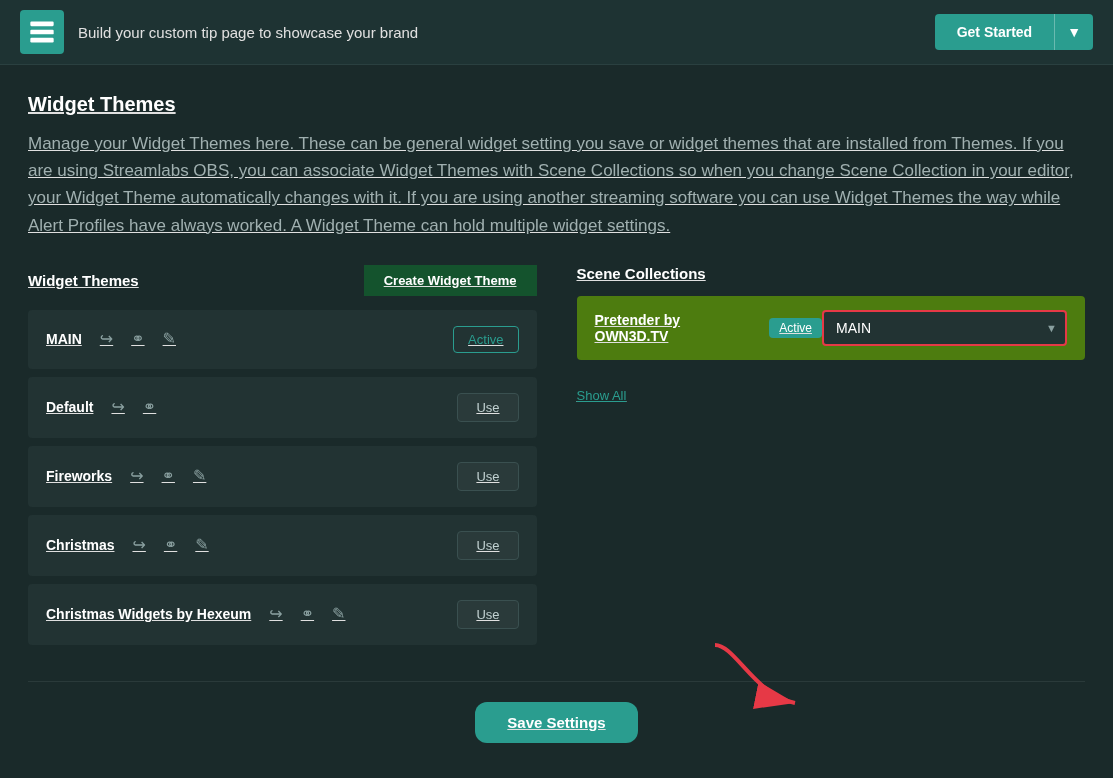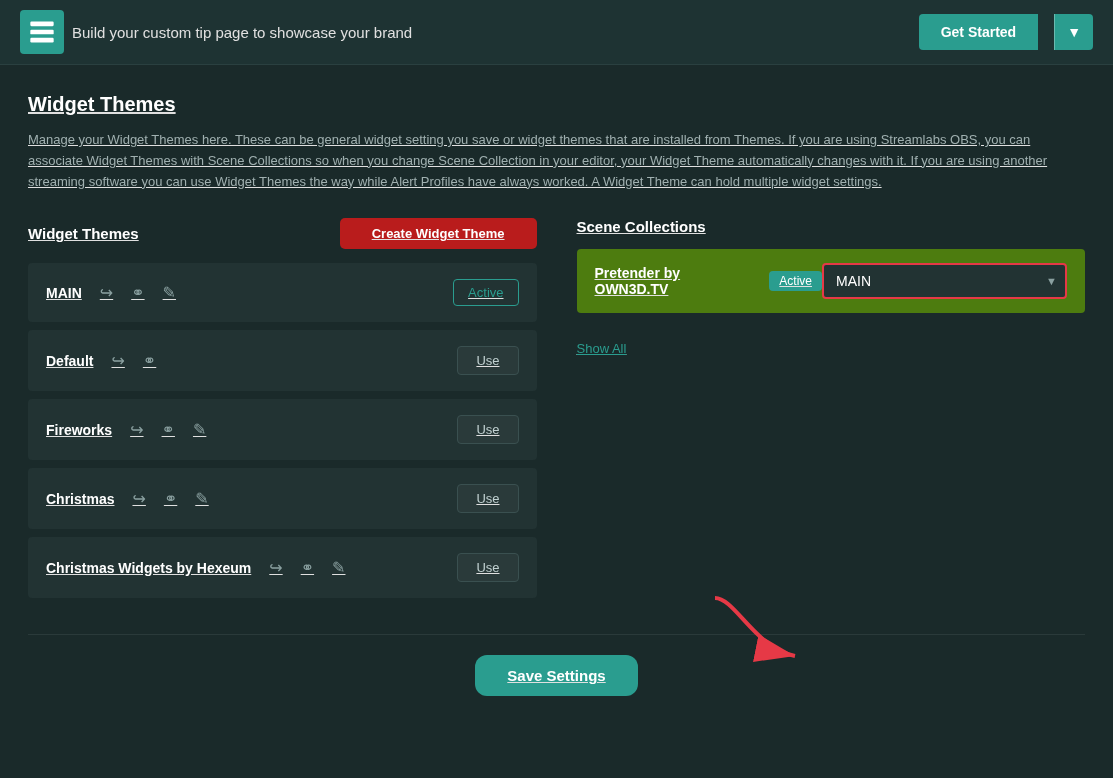--- a/index.html
+++ b/index.html
@@ -19,21 +19,21 @@
       background-color: #1e3333;
       display: flex;
       align-items: center;
       justify-content: space-between;
       padding: 10px 20px;
       border-bottom: 1px solid #2a4040;
     }
     .header-left {
       display: flex;
       align-items: center;
-      gap: 8px;
+      gap: 14px;
     }
     .header-icon {
       background-color: #2a9d8f;
       width: 44px;
       height: 44px;
       border-radius: 4px;
       display: flex;
       align-items: center;
       justify-content: center;
     }
@@ -43,21 +43,21 @@
       fill: #fff;
     }
     .header-title {
       color: #e0e0e0;
       font-size: 15px;
       font-weight: normal;
     }
     .header-right {
       display: flex;
       align-items: center;
-      gap: 16px;
+      gap: 0;
     }
     .get-started-btn {
       background-color: #2a9d8f;
       color: #fff;
       border: none;
       padding: 10px 22px;
       border-radius: 4px 0 0 4px;
       cursor: pointer;
       font-size: 14px;
       font-weight: bold;
@@ -80,21 +80,21 @@
       text-decoration: underline;
     }
     .page-heading {
       font-size: 20px;
       font-weight: bold;
       color: #ffffff;
       margin-bottom: 14px;
     }
     .page-description {
       color: #a0b0b0;
-      font-size: 13px;
+      font-size: 17px;
       line-height: 1.6;
       margin-bottom: 26px;
     }
 
     
     .columns {
       display: flex;
       gap: 40px;
       align-items: flex-start;
     }
@@ -111,25 +111,25 @@
       align-items: center;
       justify-content: space-between;
       margin-bottom: 14px;
     }
     .section-title {
       font-size: 15px;
       font-weight: bold;
       color: #ffffff;
     }
     .create-btn {
-      background-color: #b91c1c;
+      background-color: #14532d;
       color: #fff;
       border: none;
-      padding: 8px 32px;
-      border-radius: 5px;
+      padding: 8px 20px;
+      border-radius: 0;
       cursor: pointer;
       font-size: 13px;
       font-weight: bold;
     }
 
     
     .theme-item {
       background-color: #223333;
       border-radius: 4px;
       padding: 16px 18px;

